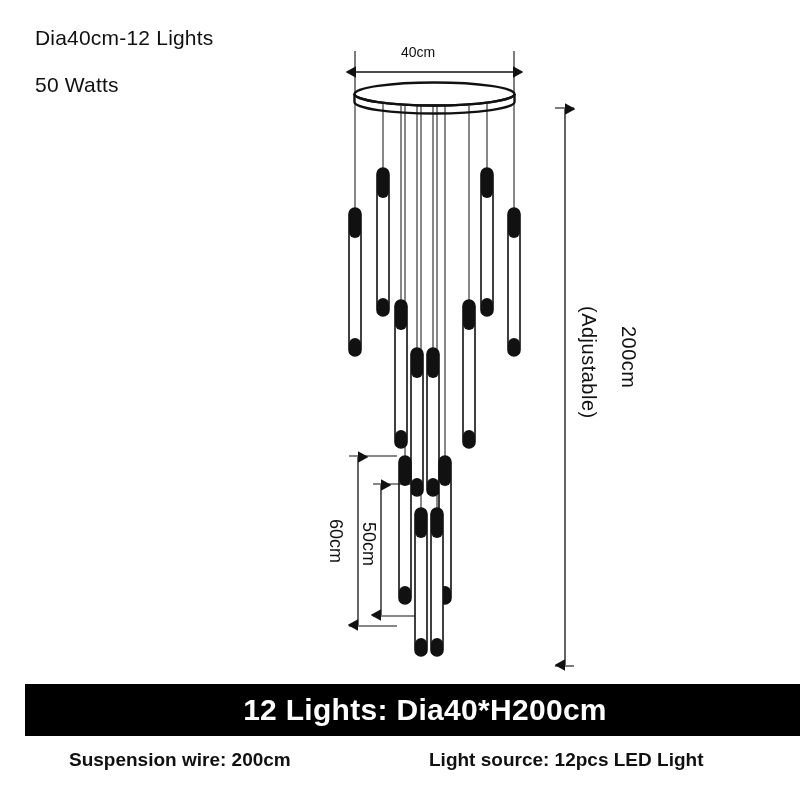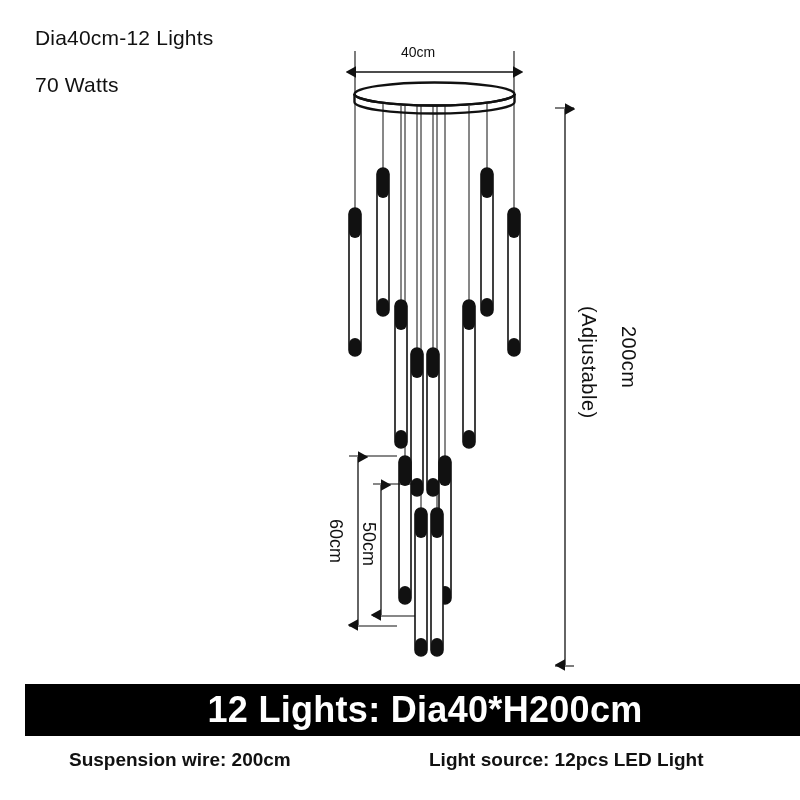--- a/index.html
+++ b/index.html
@@ -48,21 +48,21 @@
     top: 668px;
     width: 800px;
     height: 52px;
     background: #000;
     color: #fff;
     display: flex;
     align-items: center;
     justify-content: center;
   }
   #banner .banner-text {
-    font-size: 36px;
+    font-size: 30px;
     font-weight: bold;
     letter-spacing: 0.3px;
     white-space: nowrap;
   }
 
   #footer {
     position: absolute;
     left: 0;
     top: 722px;
     width: 800px;
@@ -91,21 +91,21 @@
   .foot-line.red {
     color: #d32121;
   }
 </style>
 </head>
 <body>
 
 <div id="stage">
 
   <div class="spec-line" id="spec1">Dia40cm-12 Lights</div>
-  <div class="spec-line" id="spec2">70 Watts</div>
+  <div class="spec-line" id="spec2">50 Watts</div>
 
   <svg id="diagram" viewBox="0 0 800 800">
     <defs>
       <marker id="arrL" markerWidth="9" markerHeight="9" refX="8" refY="4.5" orient="auto">
         <path d="M8,0 L0,4.5 L8,9 Z" fill="#111"></path>
       </marker>
       <marker id="arrR" markerWidth="9" markerHeight="9" refX="1" refY="4.5" orient="auto">
         <path d="M1,0 L9,4.5 L1,9 Z" fill="#111"></path>
       </marker>
       <marker id="arrU" markerWidth="9" markerHeight="9" refX="4.5" refY="8" orient="auto">

